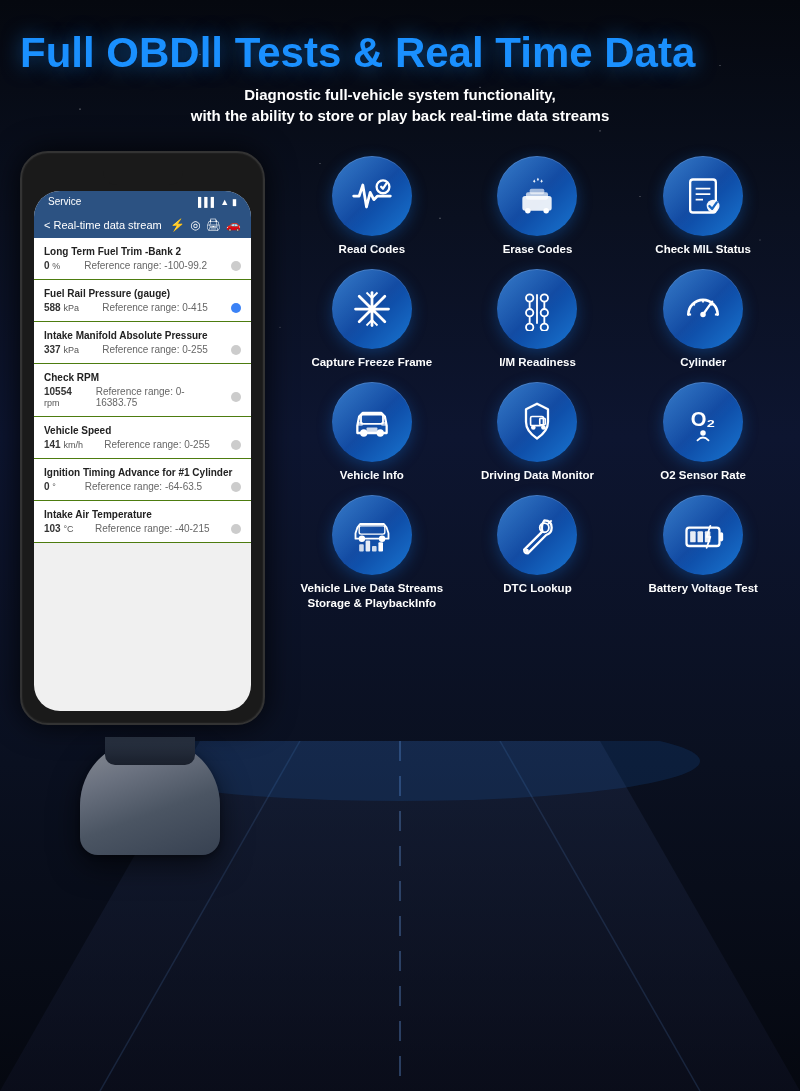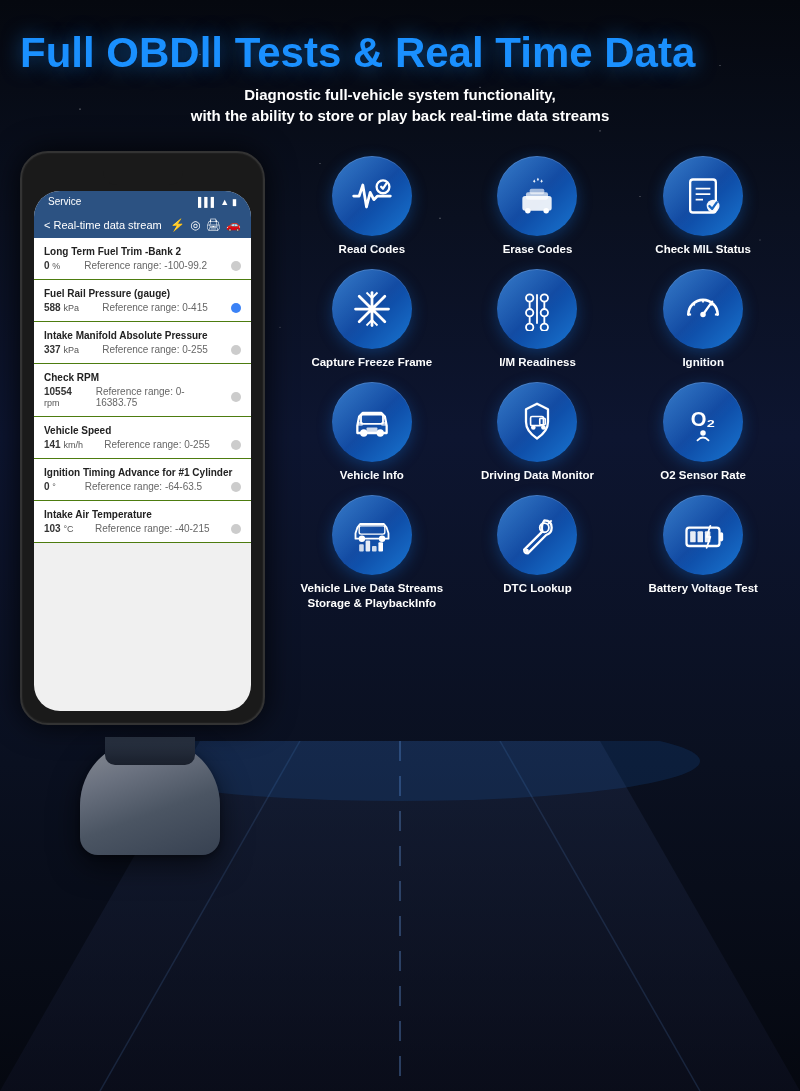--- a/index.html
+++ b/index.html
@@ -533,21 +533,21 @@
             <line x1="24" y1="30" x2="34" y2="16" stroke="white" stroke-width="2.5" stroke-linecap="round"></line>
             <circle cx="24" cy="30" r="3" fill="white"></circle>
 
             <line x1="8" y1="30" x2="11" y2="30" stroke="white" stroke-width="2"></line>
             <line x1="40" y1="30" x2="37" y2="30" stroke="white" stroke-width="2"></line>
             <line x1="24" y1="14" x2="24" y2="17" stroke="white" stroke-width="2"></line>
             <line x1="13" y1="18" x2="15" y2="20" stroke="white" stroke-width="2"></line>
             <line x1="35" y1="18" x2="33" y2="20" stroke="white" stroke-width="2"></line>
           </svg>
         </div>
-        <span class="feature-label">Ignition</span>
+        <span class="feature-label">Cylinder</span>
       </div>
 
       <div class="feature-item">
         <div class="feature-icon">
           <svg viewBox="0 0 48 48">
             <path d="M8,28 L10,18 L14,14 L34,14 L38,18 L40,28 L40,36 L8,36 Z" fill="none" stroke="white" stroke-width="2.5" stroke-linejoin="round"></path>
             <rect x="12" y="16" width="24" height="10" rx="2" fill="none" stroke="white" stroke-width="2"></rect>
             <circle cx="15" cy="36" r="4" fill="white"></circle>
             <circle cx="33" cy="36" r="4" fill="white"></circle>
             <rect x="18" y="30" width="12" height="5" rx="1" fill="white" opacity="0.8"></rect>

